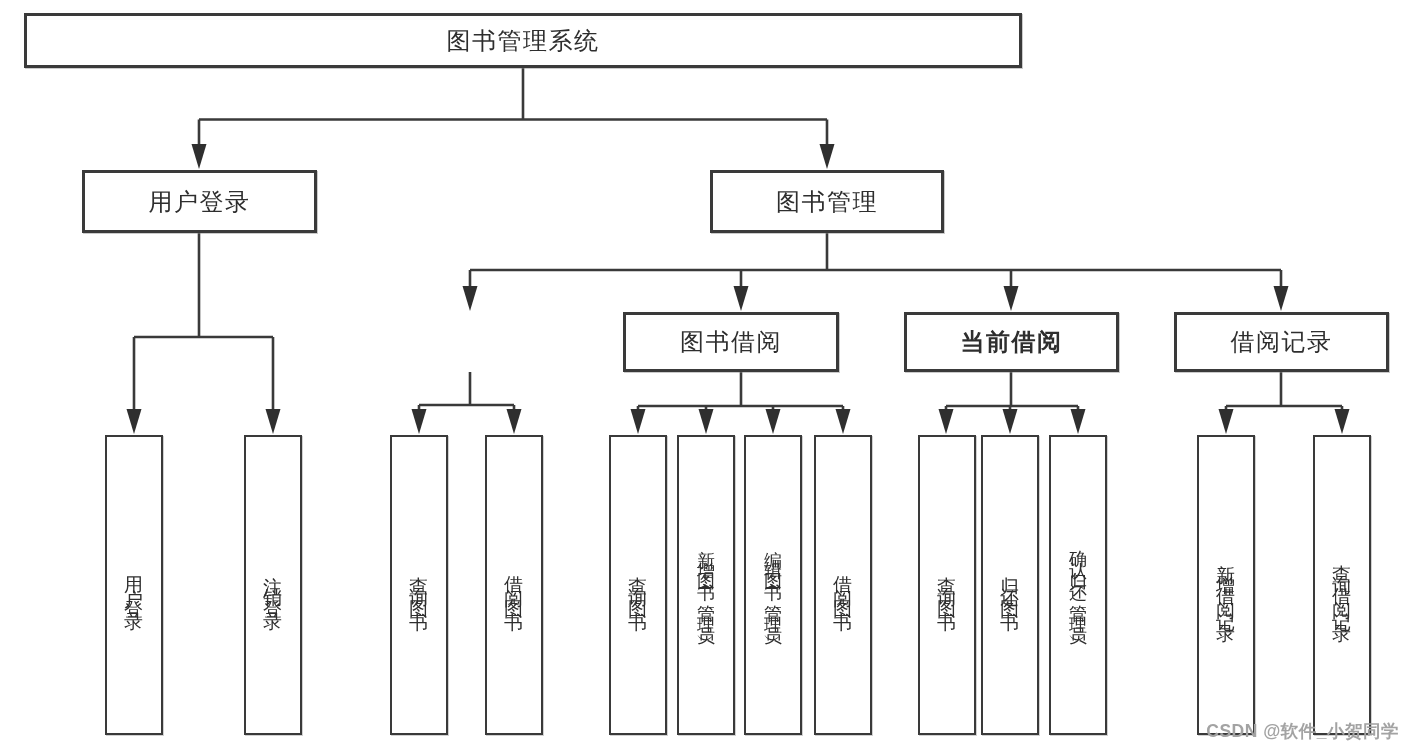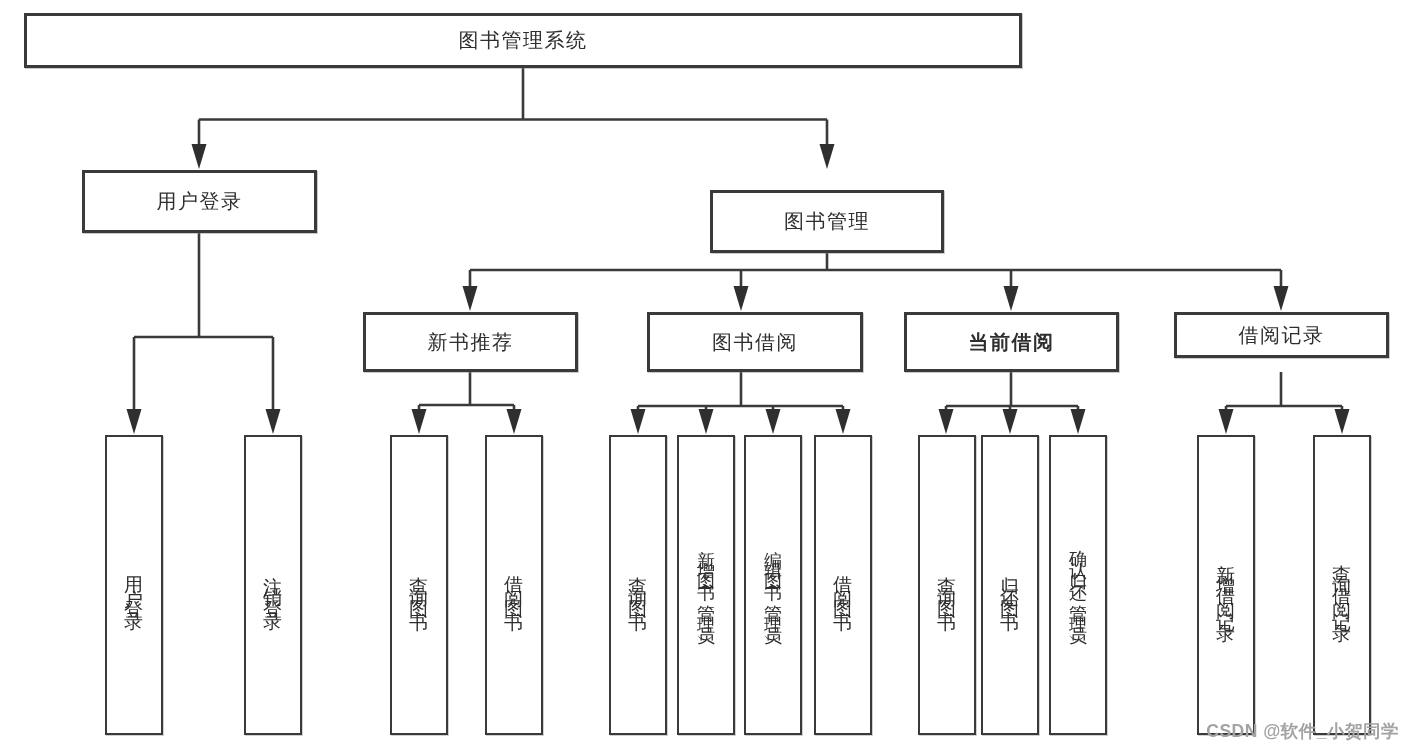--- a/index.html
+++ b/index.html
@@ -11,21 +11,21 @@
     font-family:"Liberation Sans","DejaVu Sans",sans-serif;
     color:#303030;
   }
   .wires{position:absolute;left:0;top:0;width:1405px;height:747px;}
   .node{
     position:absolute;
     background:#ffffff;
     border:3px solid #3a3a3a;
     box-sizing:border-box;
     display:flex;align-items:center;justify-content:center;
-    font-size:20px;letter-spacing:1.5px;
+    font-size:24px;letter-spacing:1.5px;
     color:#2e2e2e;
     box-shadow:1px 1px 0 rgba(140,140,140,.45);
     z-index:2;
   }
   .leaf{
     position:absolute;
     background:#ffffff;
     border:2.5px solid #3a3a3a;
     box-sizing:border-box;
     display:flex;align-items:center;justify-content:center;
@@ -103,26 +103,25 @@
     <g>
       <path class="line" d="M1281 372 V406 M1226 406 H1342 M1226 406 V412 M1342 406 V412"></path>
       <path class="arrow" d="M1226 434 L1218.5 409 L1233.5 409 Z"></path>
       <path class="arrow" d="M1342 434 L1334.5 409 L1349.5 409 Z"></path>
     </g>
   </svg>
 
   <div class="node" style="left:24px;top:13px;width:998px;height:55px;">图书管理系统</div>
 
   <div class="node" style="left:82px;top:170px;width:235px;height:63px;">用户登录</div>
-  <div class="node" style="left:710px;top:170px;width:234px;height:63px;margin-top:20px;">图书管理</div>
+  <div class="node" style="left:710px;top:170px;width:234px;height:63px;">图书管理</div>
 
-  <div class="node" style="left:363px;top:312px;width:215px;height:60px;">新书推荐</div>
-  <div class="node" style="left:647px;top:312px;width:216px;height:60px;">图书借阅</div>
+  <div class="node" style="left:623px;top:312px;width:216px;height:60px;">图书借阅</div>
   <div class="node" style="left:904px;top:312px;width:215px;height:60px;font-weight:bold;">当前借阅</div>
-  <div class="node" style="left:1174px;top:312px;width:215px;height:46px;">借阅记录</div>
+  <div class="node" style="left:1174px;top:312px;width:215px;height:60px;">借阅记录</div>
 
   <div class="leaf" style="left:105px;top:435px;width:58px;height:300px;">用户登录</div>
   <div class="leaf" style="left:244px;top:435px;width:58px;height:300px;">注销登录</div>
 
   <div class="leaf" style="left:390px;top:435px;width:58px;height:300px;">查询图书</div>
   <div class="leaf" style="left:485px;top:435px;width:58px;height:300px;">借阅图书</div>
 
   <div class="leaf" style="left:609px;top:435px;width:58px;height:300px;">查询图书</div>
   <div class="leaf" style="left:677px;top:435px;width:58px;height:300px;font-size:18px;letter-spacing:11px;">新增图书（管理员）</div>
   <div class="leaf" style="left:744px;top:435px;width:58px;height:300px;font-size:18px;letter-spacing:11px;">编辑图书（管理员）</div>

